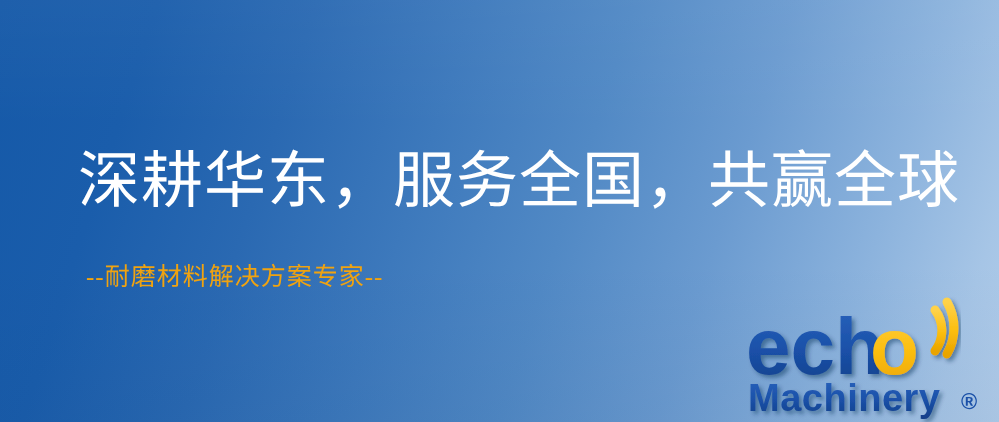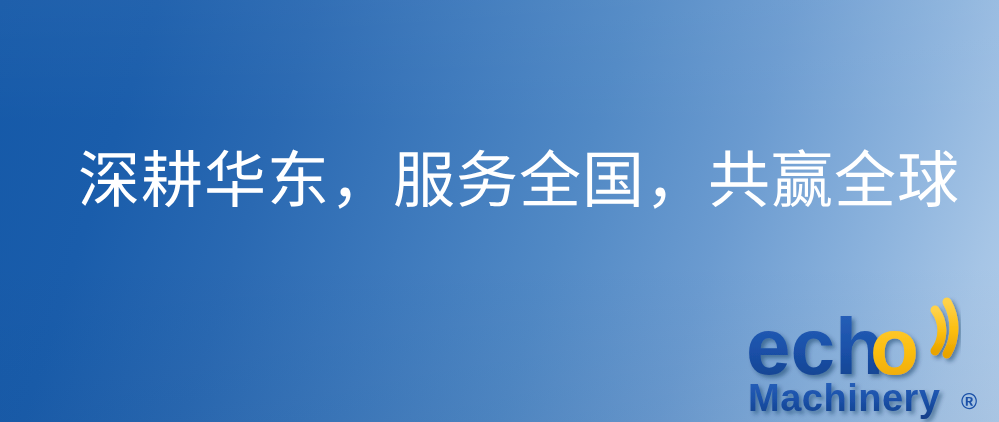--- a/index.html
+++ b/index.html
@@ -83,20 +83,21 @@
   }
   .logo svg { display: block; width: 100%; height: 100%; }
 </style>
 </head>
 <body>
 
 <div id="banner">
 
   <h1 class="headline">深耕华东，服务全国，共赢全球</h1>
 
+  <p class="subtitle">--耐磨材料解决方案专家--</p>
 
   <div class="logo">
     <svg viewBox="0 0 257 126" xmlns="http://www.w3.org/2000/svg" aria-hidden="true">
       <defs>
         <filter id="ds" x="-25%" y="-25%" width="160%" height="170%">
           <feDropShadow dx="3" dy="3" stdDeviation="2.2" flood-color="#0d2c55" flood-opacity="0.45"></feDropShadow>
         </filter>
         <linearGradient id="blueGrad" x1="0" y1="0" x2="0" y2="1">
           <stop offset="0%" stop-color="#2a63bd"></stop>
           <stop offset="55%" stop-color="#1a50a8"></stop>

